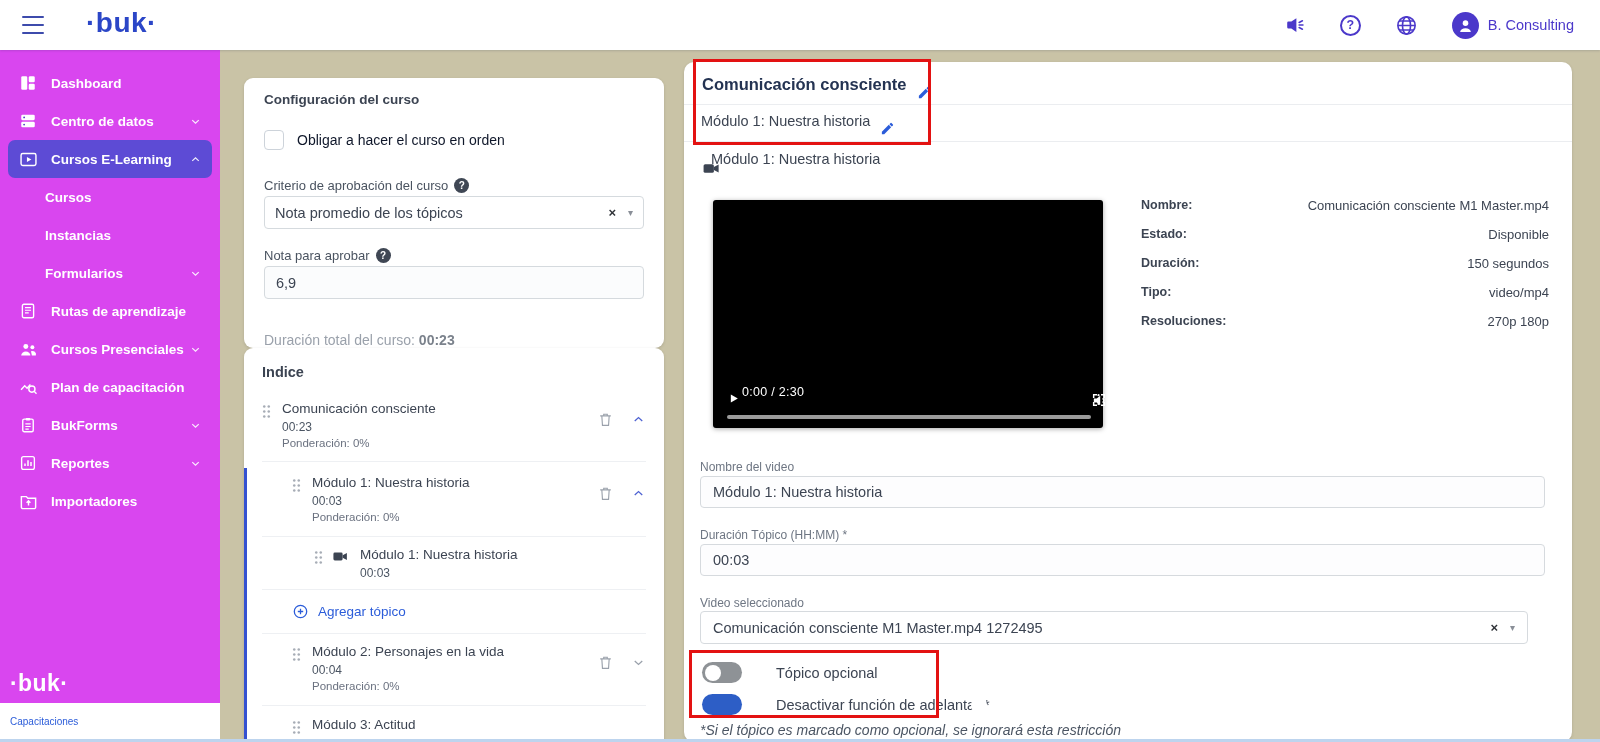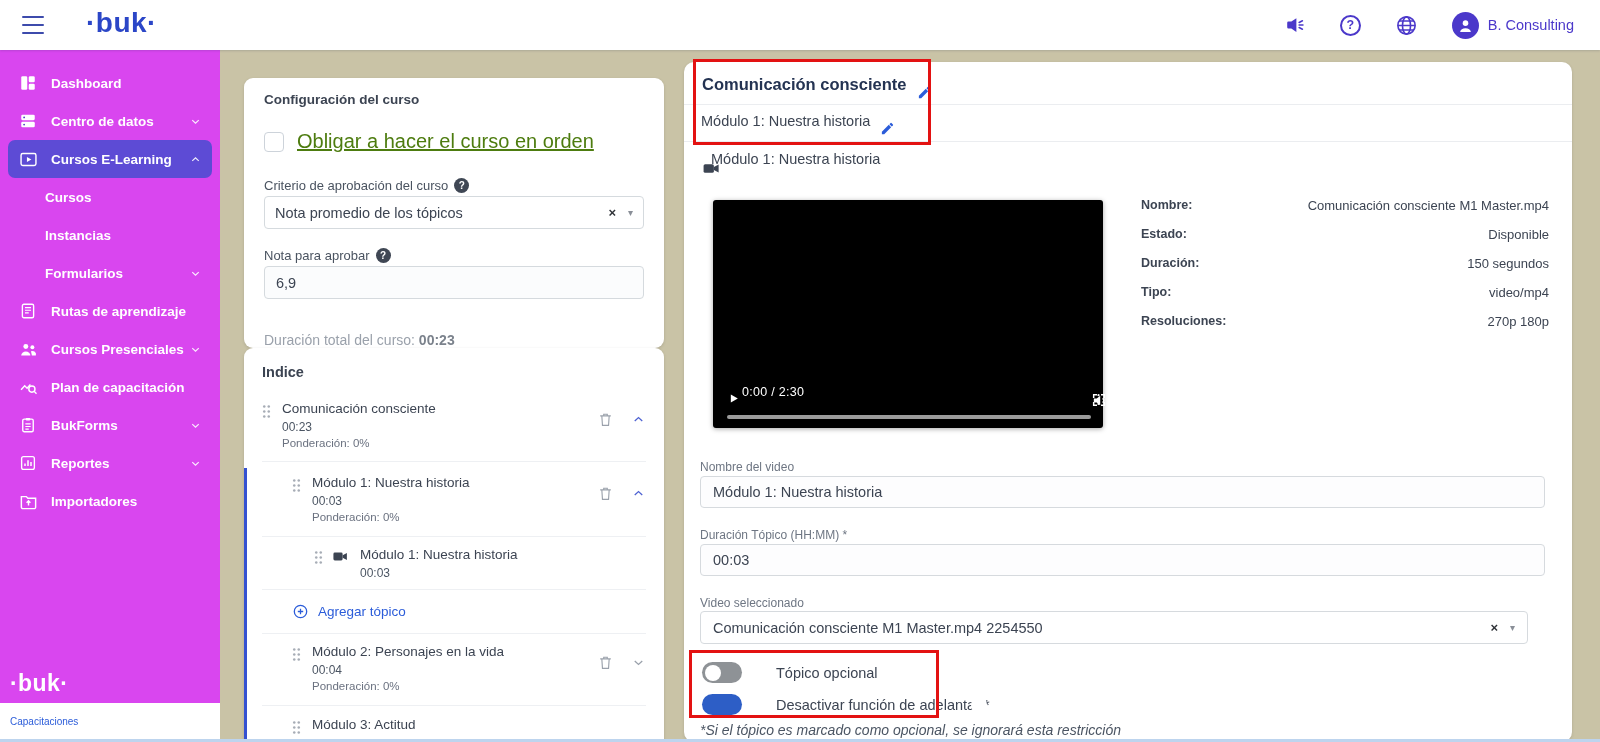--- a/index.html
+++ b/index.html
@@ -32,21 +32,21 @@
   .sidebar-footer a { color:#2b5cd9; font-size:10px; font-weight:500; text-decoration:none; cursor:pointer; }
 
   
   .card { position:absolute; background:#fff; border-radius:9px; box-shadow:0 1px 3px rgba(60,60,60,.18); }
 
   
   .cfg { left:244px; top:78px; width:420px; height:270px; }
   .cfg-title { position:absolute; left:20px; top:14px; font-size:13.5px; font-weight:700; color:#3c4452; }
   .cfg-check-row { position:absolute; left:20px; top:52px; display:flex; align-items:center; gap:13px; }
   .checkbox { width:20px; height:20px; border:1.5px solid #cdd3da; border-radius:4px; background:#fff; cursor:pointer; }
-  .cfg-check-label { font-size:20px; color:#4d7c0f;text-decoration:underline; }
+  .cfg-check-label { font-size:14px; color:#0f172a; }
   .cfg-label { position:absolute; display:flex; align-items:center; gap:6px; font-size:13px; color:#4a5360; }
   .help-dot { width:15px; height:15px; border-radius:50%; background:#3f4754; color:#fff; font-size:10px; font-weight:700;
               display:inline-flex; align-items:center; justify-content:center; cursor:pointer; }
   .cfg-approval-label { left:20px; top:100px; }
   .selectbox { position:absolute; height:33px; border:1px solid #d5dade; border-radius:4px; background:#fff;
                display:flex; align-items:center; padding:0 10px; font-size:14.5px; color:#3c4452; cursor:pointer; }
   .cfg-select { left:20px; top:118px; width:380px; }
   .sel-clear { margin-left:auto; font-size:13px; font-weight:700; color:#2f3237; cursor:pointer; }
   .sel-caret { margin-left:12px; font-size:10px; color:#8a8f98; cursor:pointer; }
   .cfg-grade-label { left:20px; top:170px; }
@@ -564,21 +564,21 @@
   </div>
 
   <div class="rc-label f1l">Nombre del video</div>
   <input class="rc-input f1i" value="Módulo 1: Nuestra historia" style="">
 
   <div class="rc-label f2l">Duración Tópico (HH:MM) *</div>
   <input class="rc-input f2i" value="00:03" style="">
 
   <div class="rc-label f3l">Video seleccionado</div>
   <div class="rc-select">
-    <span>Comunicación consciente M1 Master.mp4 2254550</span>
+    <span>Comunicación consciente M1 Master.mp4 1272495</span>
     <span class="sel-clear" style="position:static;">×</span>
     <span class="sel-caret" style="position:static;">▾</span>
   </div>
 
   <div class="annotation ann2"></div>
 
   <div class="toggle-row t1">
     <span class="toggle off">
         <span class="knob"></span>
       </span>

